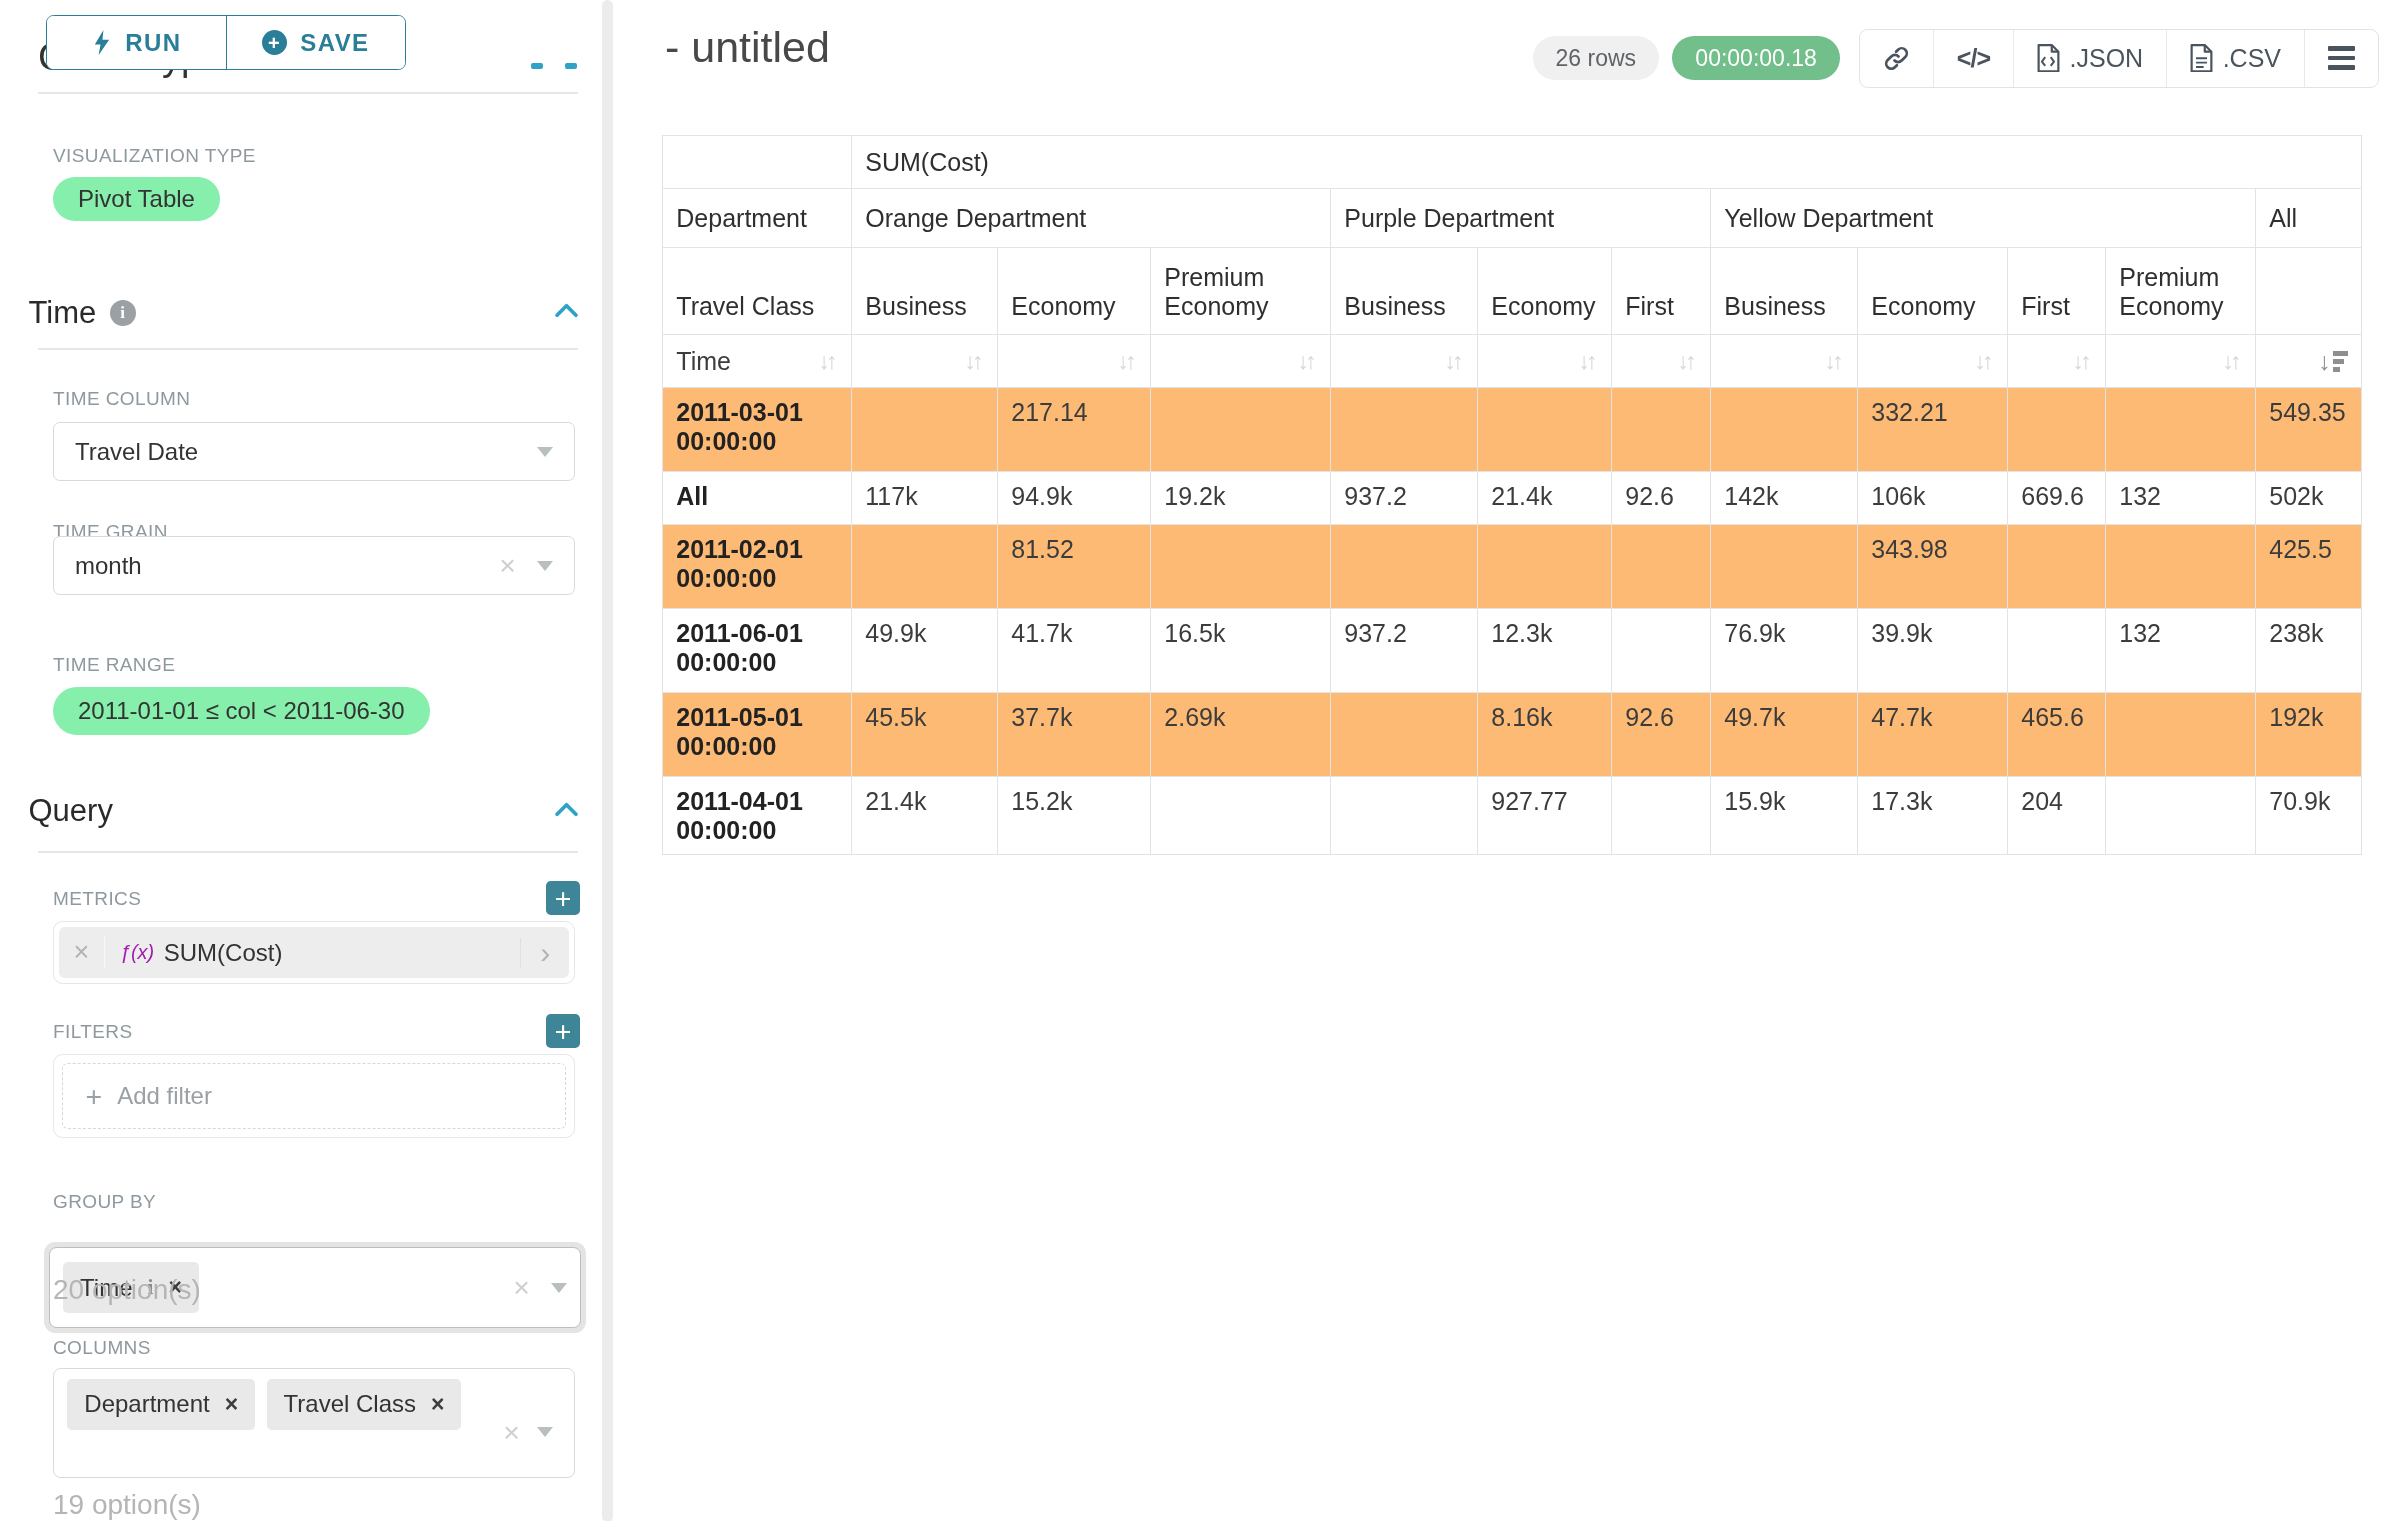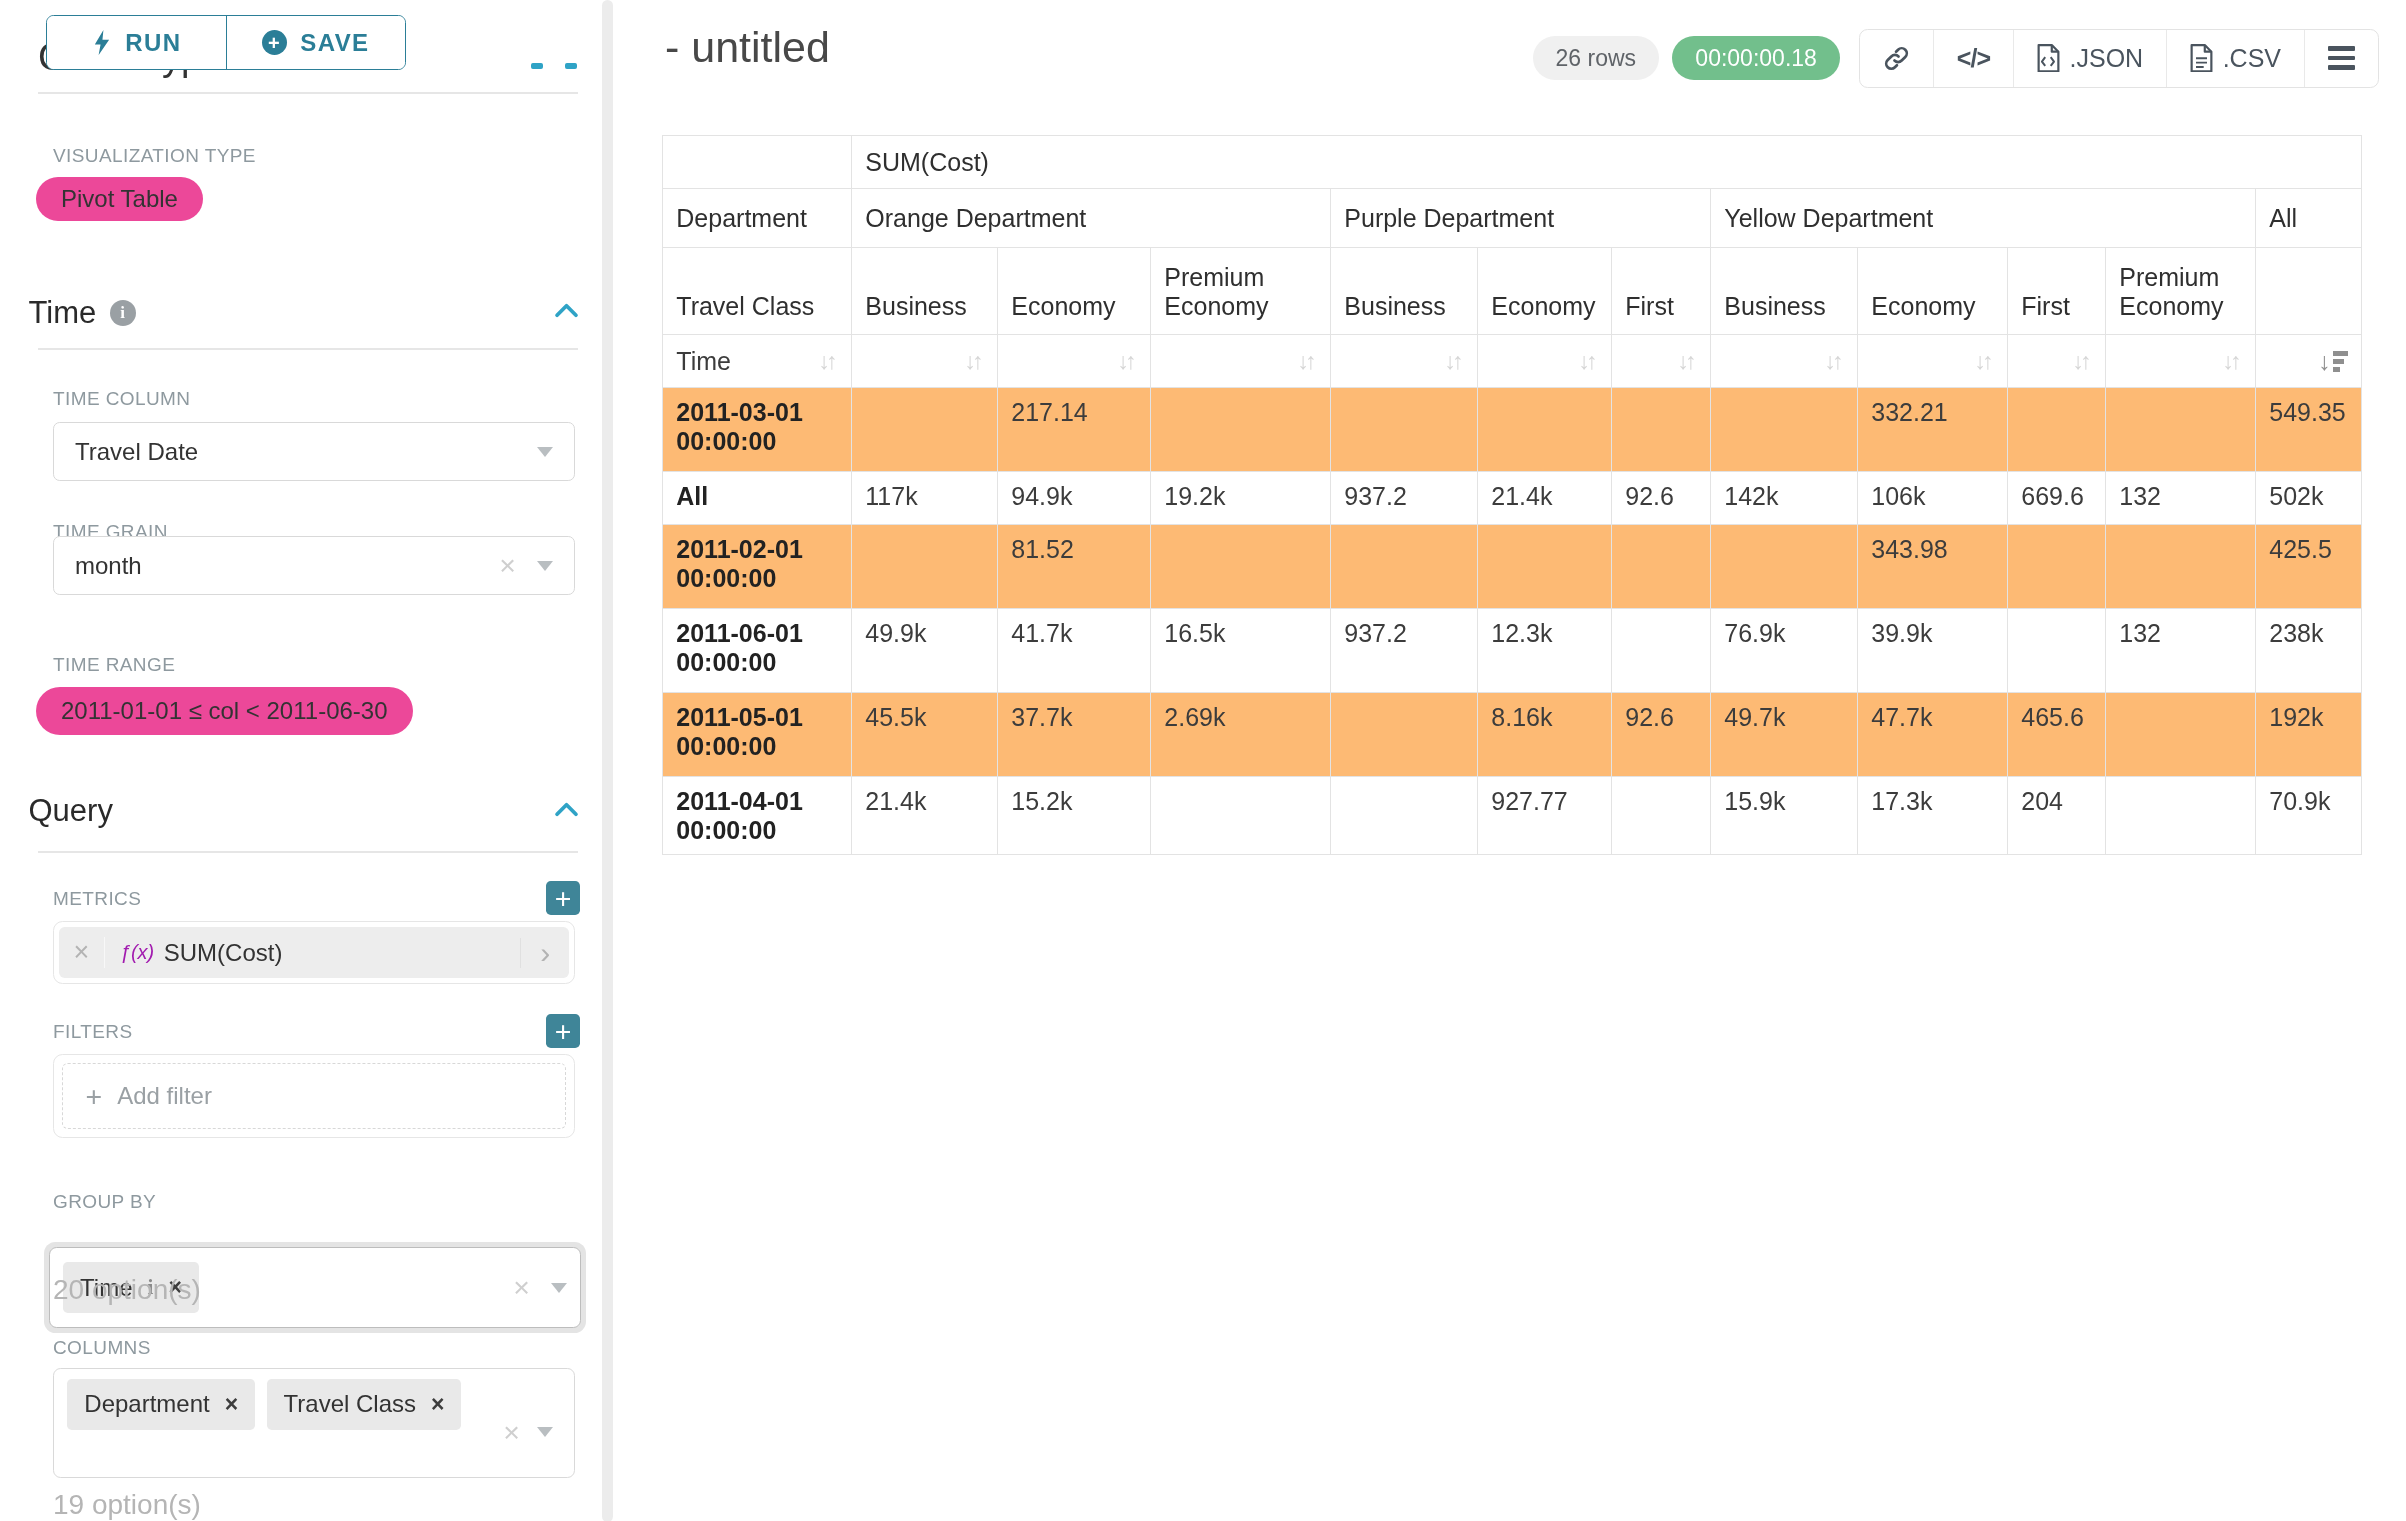--- a/index.html
+++ b/index.html
@@ -23,21 +23,21 @@
   .frag { position:absolute; top:63px; width:12.4px; height:5.7px; background:#2fa3c6; border-radius:1.9px; z-index:1; }
   .frag.f1 { left:531px; } .frag.f2 { left:565px; }
 
   .hr { position:absolute; left:38px; width:540px; height:1.9px; background:#e6e6e6; }
   .hr.hr1 { top:92px; } .hr.hr-time { top:348px; } .hr.hr-query { top:851px; }
 
   .ctl-label { position:absolute; left:53px; font-size:19px; letter-spacing:0.4px; color:#8e999f; }
   .lbl-viz { top:145px; } .lbl-timecol { top:388px; } .lbl-grain { top:521px; } .lbl-range { top:654px; }
   .lbl-metrics { top:888px; } .lbl-filters { top:1021px; } .lbl-groupby { top:1191px; } .lbl-columns { top:1337px; }
 
-  .gray-pill { position:absolute; left:36px; height:44px; background:#ec4899; border-radius:22px;
+  .gray-pill { position:absolute; left:53px; height:44px; background:#86efac; border-radius:22px;
                display:inline-flex; align-items:center; padding:2px 25px; font-size:24px; color:#333; }
   .pill-viz { top:177px; } .pill-range { top:687px; height:48px; border-radius:24px; }
 
   .sec-head { position:absolute; left:28.5px; display:flex; align-items:center; gap:13.3px; font-size:31px; color:#2a2a2a; }
   .sec-time { top:295px; } .sec-query { top:793px; }
   .info-circle { width:26px; height:26px; border-radius:50%; background:#9aa0a4; color:#fff;
                  display:flex; align-items:center; justify-content:center; font-size:17px; font-weight:bold;
                  font-family:"Liberation Serif",serif; }
   .chev-up { position:absolute; width:25px; height:17px; }
   .chev-time { left:554px; top:302px; } .chev-query { left:554px; top:801px; }

